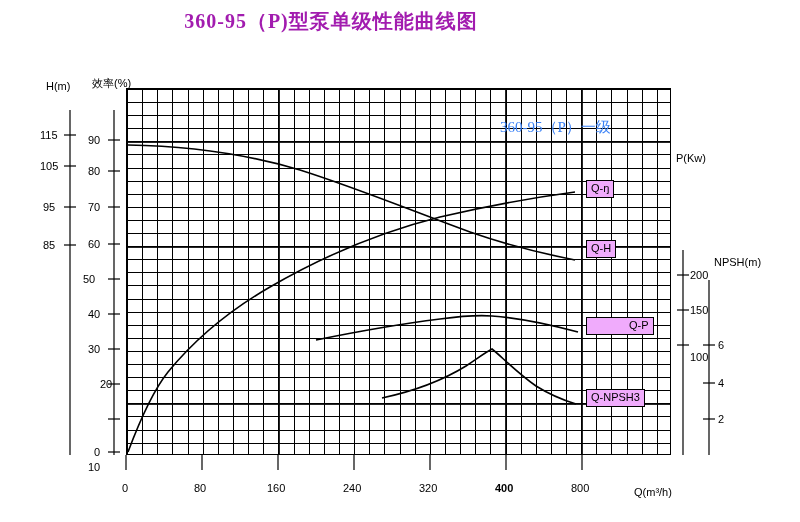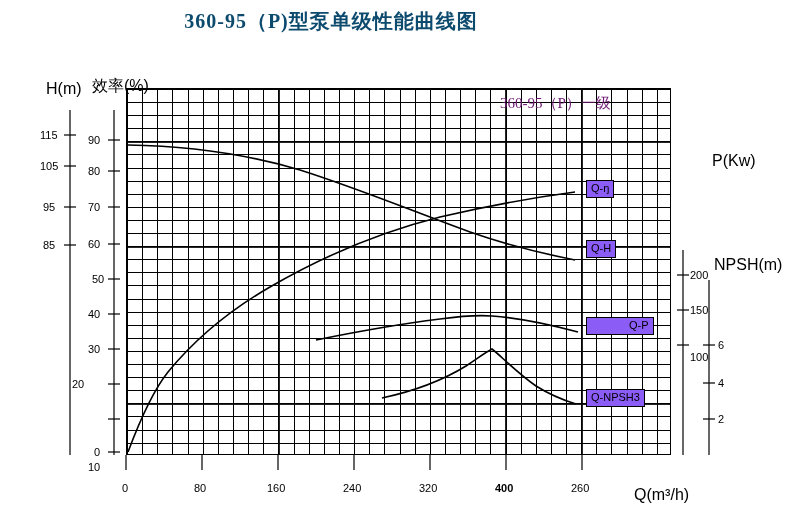--- a/index.html
+++ b/index.html
@@ -7,21 +7,21 @@
     width:800px;height:522px;
     background:#ffffff;
     font-family:"Liberation Sans", sans-serif;
     position:relative;
     overflow:hidden;
   }
   #title{
     position:absolute;
     top:8px;left:0;width:662px;
     text-align:center;
-    color:#0c4a6e;
+    color:#a21caf;
     font-size:20px;
     font-family:"Liberation Serif", serif;
     font-weight:bold;
     letter-spacing:1px;
   }
   
   #plot{
     position:absolute;
     left:126px;top:88px;
     width:545px;height:367px;
@@ -35,37 +35,37 @@
   }
   #plot .majorgrid{
     position:absolute;inset:0;
     background:
       repeating-linear-gradient(to right, rgba(0,0,0,.85) 0 1.4px, transparent 1.4px 75.7px),
       repeating-linear-gradient(to bottom, rgba(0,0,0,.85) 0 1.4px, transparent 1.4px 52.4px);
   }
   svg#curves{position:absolute;left:0;top:0;width:800px;height:522px;pointer-events:none;}
   
   .lbl{position:absolute;font-size:11px;color:#000;white-space:nowrap;}
-  .axname{position:absolute;font-size:16px;color:#000;white-space:nowrap;}
+  .axname{position:absolute;font-size:11px;color:#000;white-space:nowrap;}
   .annobox{
     position:absolute;
     border:1px solid #000;
-    background:#8b5cf6;
+    background:#f0abfc;
     font-size:11px;
     padding:1px 4px;
     white-space:nowrap;
     line-height:1.25;
   }
   #infobox{
     position:absolute;
-    left:500px;top:92px;
+    left:500px;top:116px;
     font-size:13px;
     font-family:"Liberation Serif", serif;
     line-height:1.55;
-    color:#701a75;
+    color:#3b82f6;
     white-space:nowrap;
   }
   #infobox .big{font-size:15px;}
 </style>
 </head>
 <body>
 
 <div id="title">360-95（P)型泵单级性能曲线图</div>
 
 <div id="plot">
@@ -123,44 +123,44 @@
 <div class="lbl" style="left:40px;top:129px;">115</div>
 <div class="lbl" style="left:40px;top:160px;">105</div>
 <div class="lbl" style="left:43px;top:201px;">95</div>
 <div class="lbl" style="left:43px;top:239px;text-align:center;">85</div>
 
 <div class="axname" style="left:92px;top:76px;">效率(%)</div>
 <div class="lbl" style="left:88px;top:134px;">90</div>
 <div class="lbl" style="left:88px;top:165px;">80</div>
 <div class="lbl" style="left:88px;top:201px;">70</div>
 <div class="lbl" style="left:88px;top:238px;">60</div>
-<div class="lbl" style="left:92px;top:273px;">50</div>
+<div class="lbl" style="left:83px;top:273px;">50</div>
 <div class="lbl" style="left:88px;top:308px;">40</div>
 <div class="lbl" style="left:88px;top:343px;">30</div>
-<div class="lbl" style="left:72px;top:378px;">20</div>
+<div class="lbl" style="left:100px;top:378px;">20</div>
 <div class="lbl" style="left:88px;top:413px;margin-top:48px;">10</div>
 <div class="lbl" style="left:94px;top:446px;">0</div>
 
-<div class="axname" style="left:676px;top:152px;margin-left:36px;">P(Kw)</div>
+<div class="axname" style="left:676px;top:152px;">P(Kw)</div>
 <div class="lbl" style="left:690px;top:269px;">200</div>
 <div class="lbl" style="left:690px;top:304px;">150</div>
 <div class="lbl" style="left:690px;top:339px;margin-top:12px;">100</div>
 
 <div class="axname" style="left:714px;top:256px;">NPSH(m)</div>
 <div class="lbl" style="left:718px;top:339px;">6</div>
 <div class="lbl" style="left:718px;top:377px;">4</div>
 <div class="lbl" style="left:718px;top:413px;">2</div>
 
 <div class="lbl" style="left:122px;top:482px;">0</div>
 <div class="lbl" style="left:194px;top:482px;">80</div>
 <div class="lbl" style="left:267px;top:482px;">160</div>
 <div class="lbl" style="left:343px;top:482px;">240</div>
 <div class="lbl" style="left:419px;top:482px;">320</div>
 <div class="lbl" style="left:495px;top:482px;font-weight:bold;">400</div>
-<div class="lbl" style="left:571px;top:482px;">260</div>
+<div class="lbl" style="left:571px;top:482px;">800</div>
 <div class="axname" style="left:634px;top:486px;">Q(m³/h)</div>
 
 <div id="infobox">
   <div class="big">360-95（P）一级</div>
 </div>
 
 <div class="annobox" style="left:586px;top:180px;">Q-ŋ</div>
 <div class="annobox" style="left:586px;top:240px;">Q-H</div>
 <div class="annobox" style="left:586px;top:317px;padding-left:42px;">Q-P</div>
 <div class="annobox" style="left:586px;top:389px;">Q-NPSH3</div>

